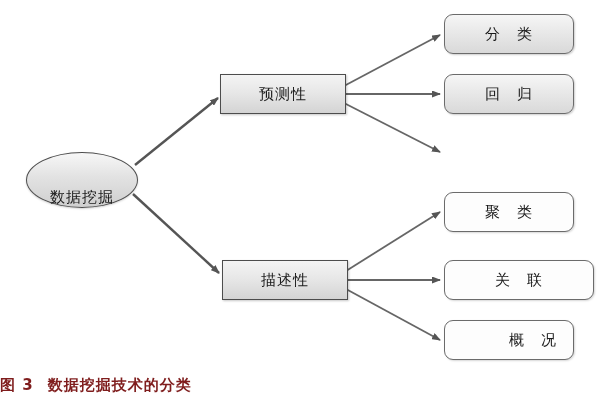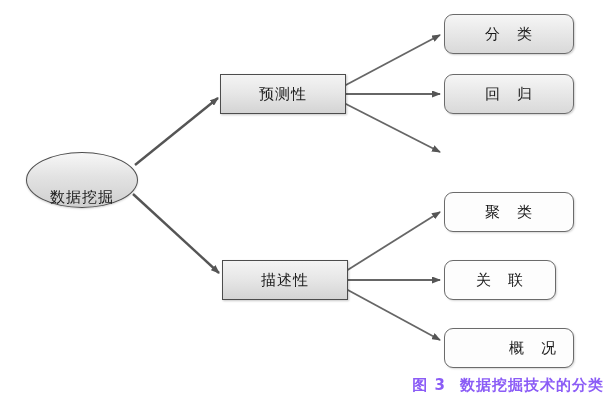--- a/index.html
+++ b/index.html
@@ -56,23 +56,23 @@
     border: 1px solid #6b6b6b;
     border-radius: 9px;
     background: #fdfdfd;
     box-shadow: 1px 1px 2px rgba(0,0,0,0.16);
   }
   #caption {
     position: absolute;
     left: 0;
     right: 0;
     bottom: 12px;
-    text-align: right;
+    text-align: left;
     font-size: 15px;
-    color: #8b5cf6;
+    color: #7f1d1d;
     font-weight: bold;
     letter-spacing: 1px;
   }
   #caption .cap-num {
     margin-right: 14px;
     font-weight: bold;
   }
 </style>
 </head>
 <body>
@@ -114,24 +114,24 @@
   <div class="node node-leaf" style="left:444px; top:14px; width:130px; height:40px;">
     <span>分　类</span>
   </div>
   <div class="node node-leaf" style="left:444px; top:74px; width:130px; height:40px;">
     <span>回　归</span>
   </div>
 
   <div class="node node-leaf-plain" style="left:444px; top:192px; width:130px; height:40px;">
     <span>聚　类</span>
   </div>
-  <div class="node node-leaf-plain" style="left:444px; top:260px; width:112px; height:40px;">
+  <div class="node node-leaf-plain" style="left:444px; top:260px; width:150px; height:40px;">
     <span>关　联</span>
   </div>
-  <div class="node node-leaf-plain" style="left:444px; top:328px; width:130px; height:40px;padding-left:48px;">
+  <div class="node node-leaf-plain" style="left:444px; top:320px; width:130px; height:40px;padding-left:48px;">
     <span>概　况</span>
   </div>
 
   <div id="caption">
     <span class="cap-num">图 3</span><span>数据挖掘技术的分类</span>
   </div>
 
 </div>
 
 </body></html>

